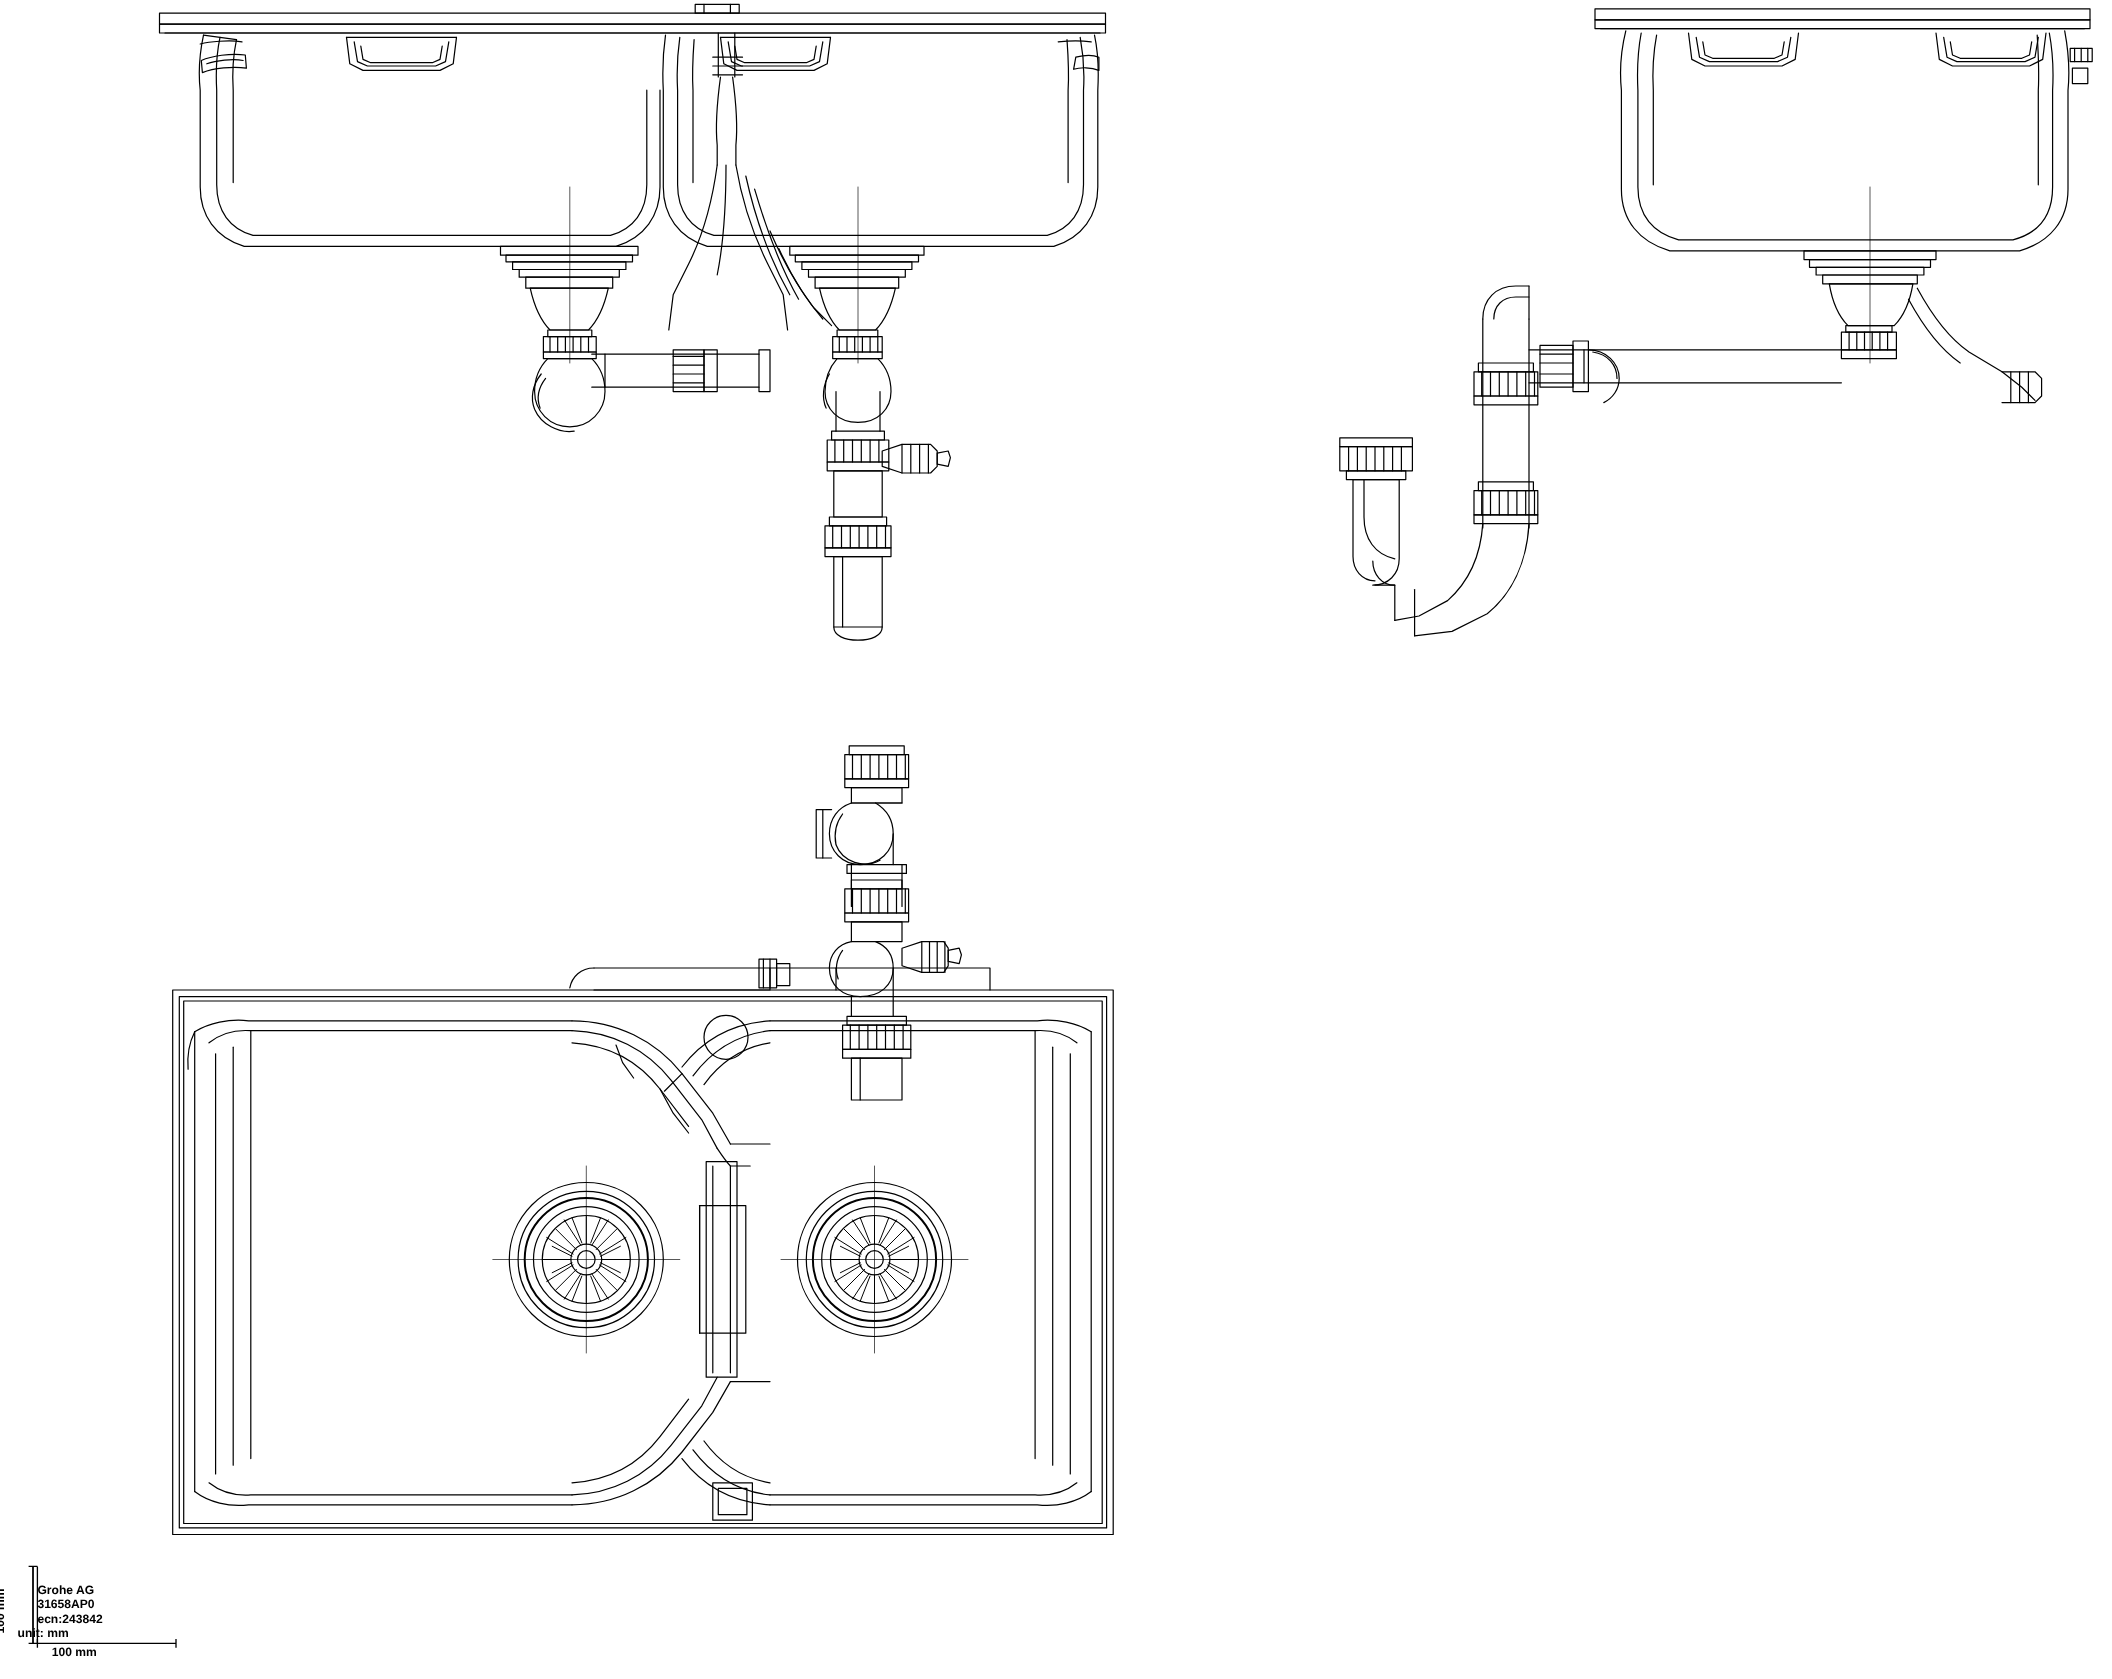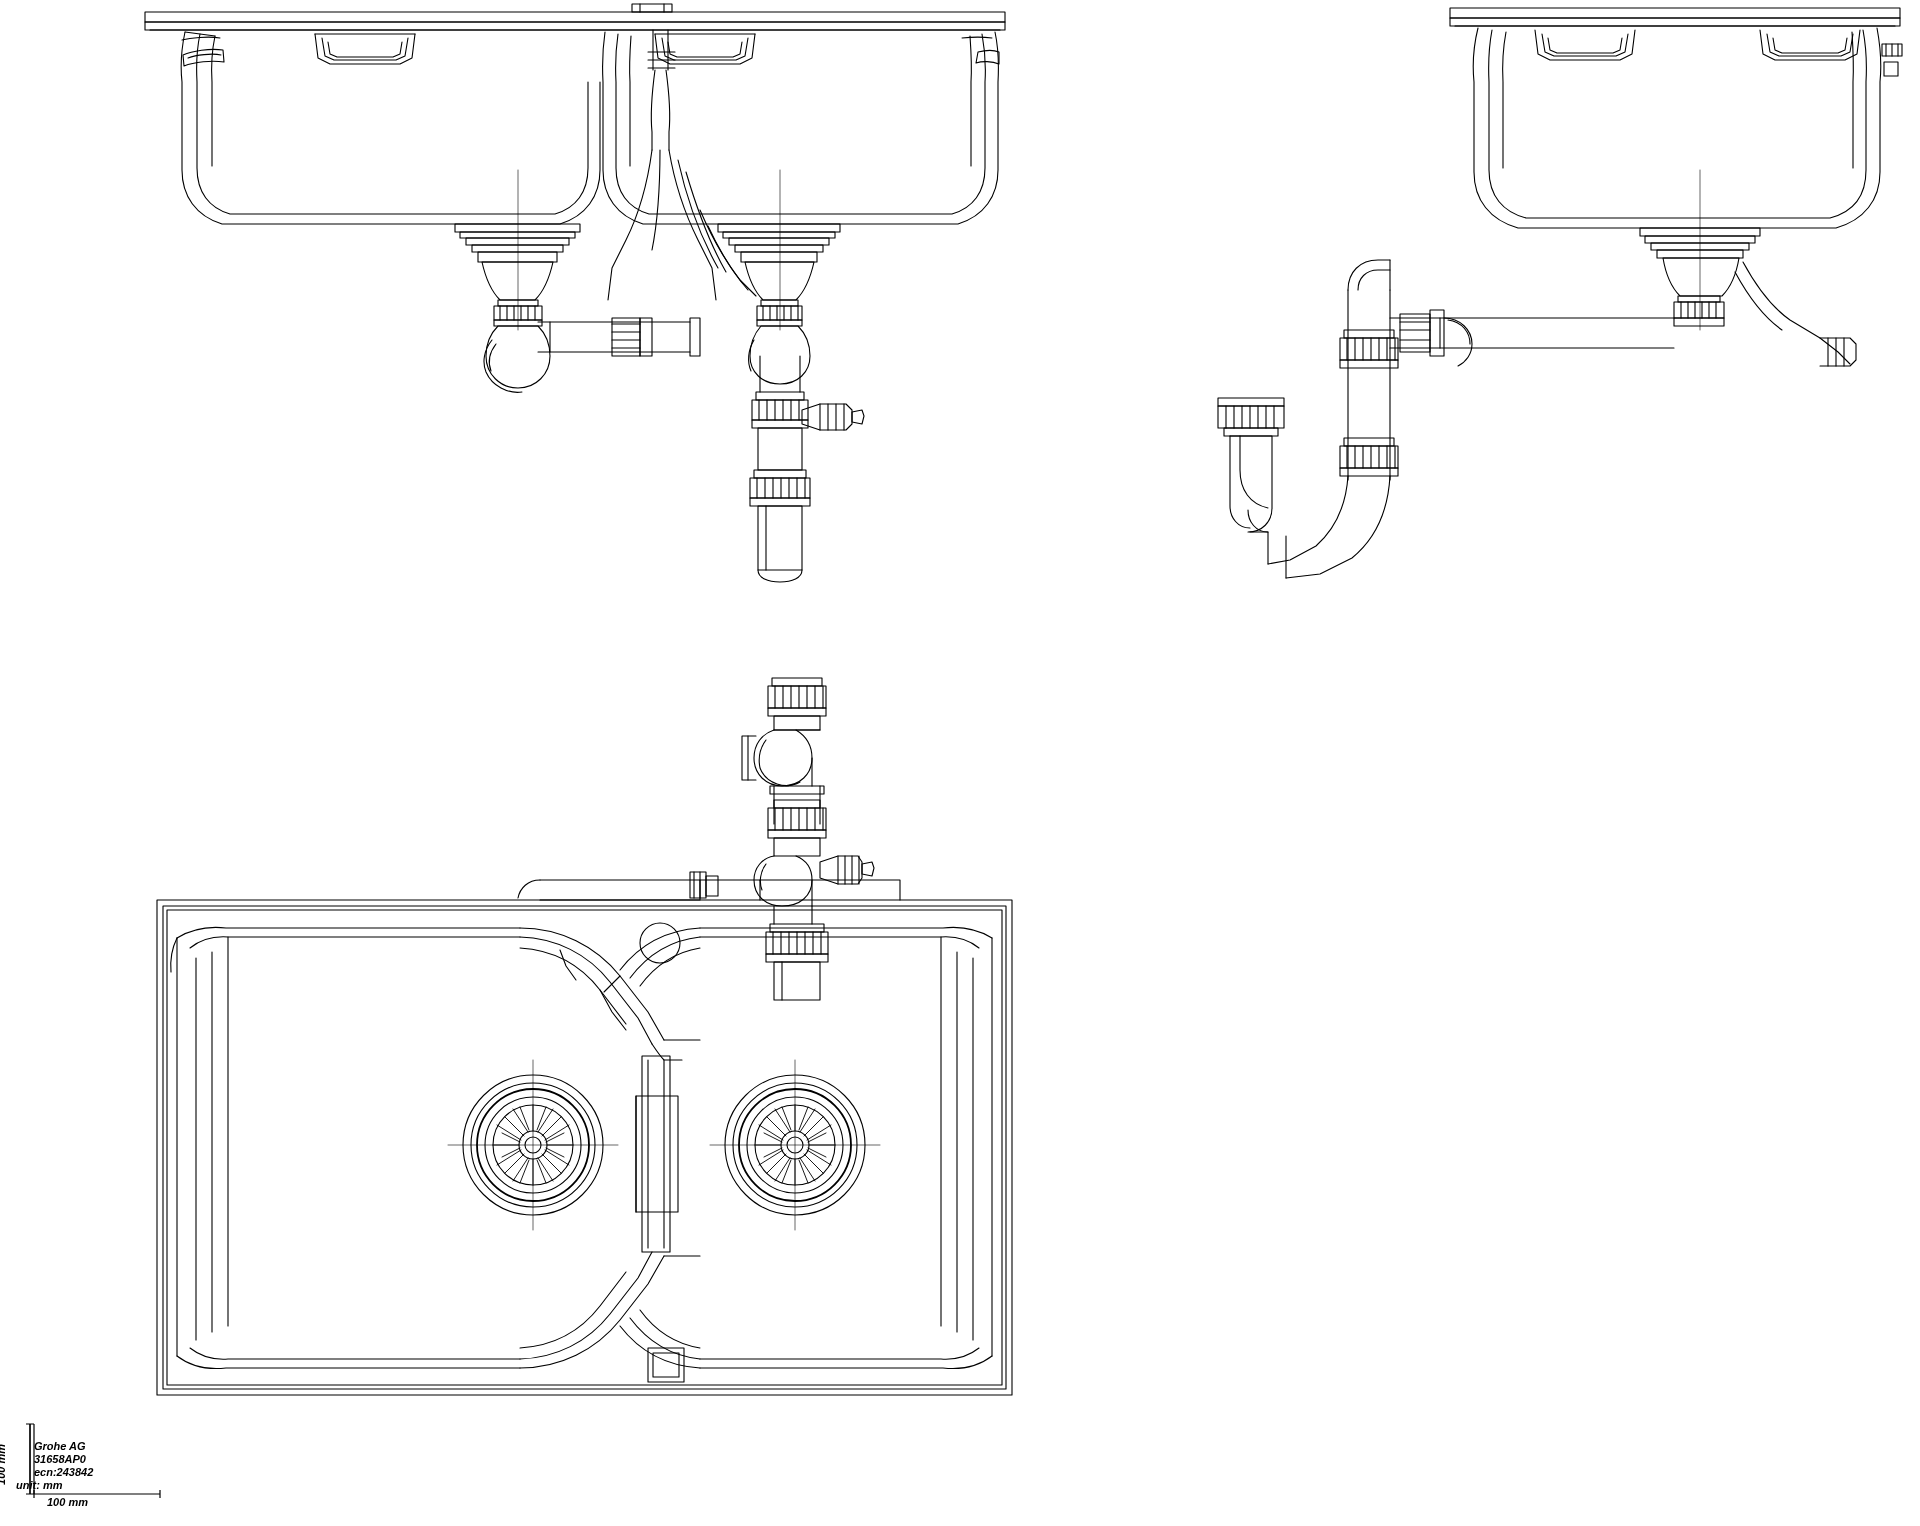--- a/index.html
+++ b/index.html
@@ -14,21 +14,20 @@
     position: relative;
     overflow: hidden;
     font-family: "Liberation Sans", sans-serif;
   }
   #drawing-sheet {
     position: absolute;
     left: 0; top: 0;
     width: 1920px;
     height: 1526px;
     background: #ffffff;
-    font-style: italic;
   }
   #cad-svg {
     position: absolute;
     left: 0; top: 0;
     width: 1920px;
     height: 1526px;
     display: block;
   }
   .title-block-text {
     position: absolute;

